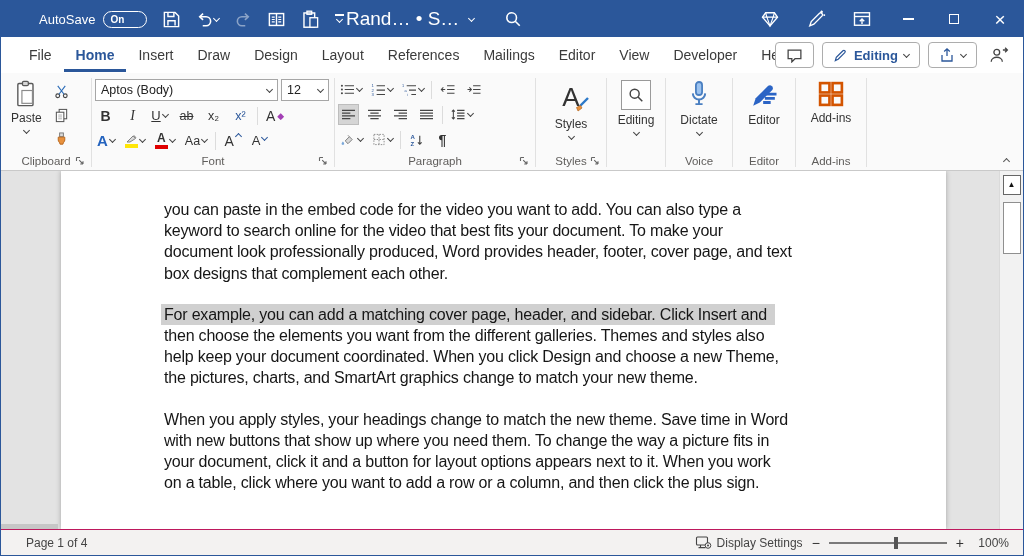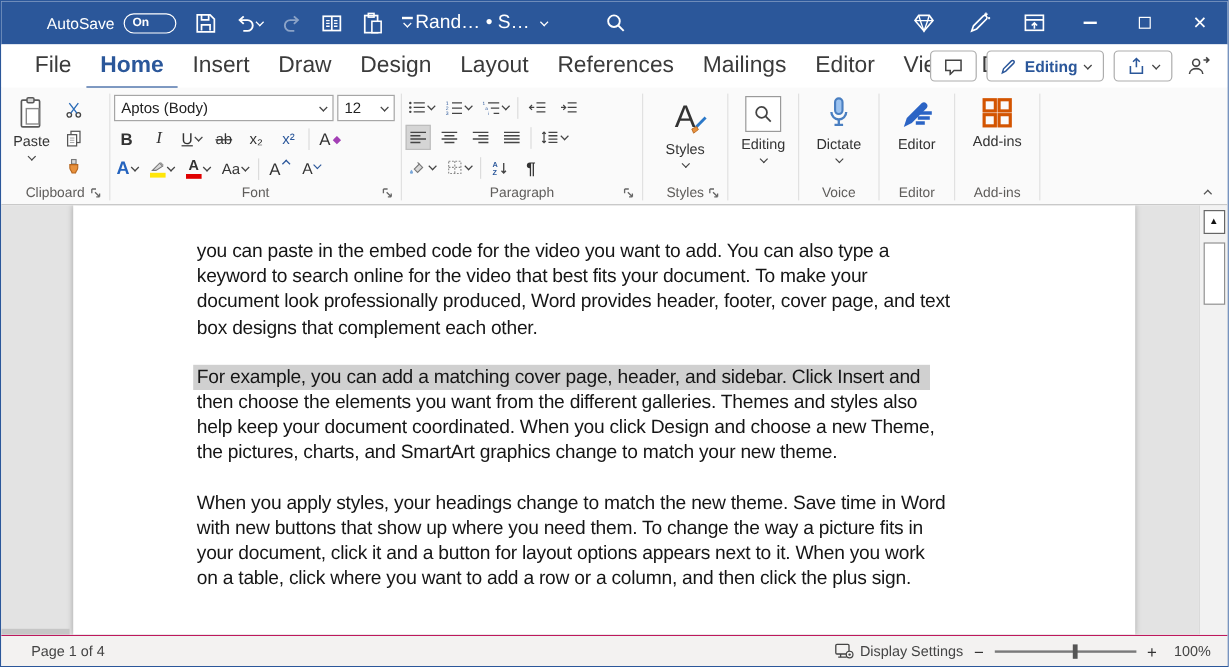--- a/index.html
+++ b/index.html
@@ -7,34 +7,34 @@
   .window { width:1024px; height:556px; display:flex; flex-direction:column; border:1px solid #2b579a; background:#fff; overflow:hidden; }
 
   
   .titlebar { height:36px; background:#2b579a; position:relative; flex:none; color:#fff; }
   .tb-left { position:absolute; left:0; top:0; height:36px; display:flex; align-items:center; gap:15px; padding-left:38px; }
   .autosave { display:flex; align-items:center; gap:8px; font-size:13px; }
   .toggle { width:44px; height:17px; border:1.6px solid #fff; border-radius:9px; display:flex; align-items:center; justify-content:space-between; padding:0 2px 0 6px;gap:24px; }
   .toggle .on-txt { font-size:10px; font-weight:bold; color:#fff; }
   .knob { width:11px; height:11px; border-radius:50%; background:#fff; }
   .qat { display:flex; align-items:center; background:transparent; border:none; cursor:default; }
-  .tb-title { position:absolute; left:345px; top:0; height:36px; display:flex; align-items:center; gap:10px; font-size:16px; }
+  .tb-title { position:absolute; left:345px; top:0; height:36px; display:flex; align-items:center; gap:10px; font-size:19px; }
   .tb-search { position:absolute; left:503px; top:9px; }
   .tb-right { position:absolute; right:0; top:0; height:36px; display:flex; align-items:center; gap:0; }
   .tb-right .wbtn { width:46px; height:36px; display:flex; align-items:center; justify-content:center; }
   .cv { display:inline-block; width:5px; height:5px; border-right:1.4px solid #444; border-bottom:1.4px solid #444; transform:rotate(45deg); margin-bottom:2px; }
   .cv.w { border-color:#fff; }
   .cv.up { transform:rotate(-135deg); margin-bottom:-2px; }
   .dim { opacity:.45; }
   .overflow-stack { display:flex; flex-direction:column; align-items:center; gap:1px; }
   .overflow-stack i { width:9px; height:1.4px; background:#fff; }
 
   
   .menubar { height:36px; background:#fff; display:flex; align-items:center; flex:none; padding-left:16px; position:relative; }
-  .tab { font-size:19px; color:#3b3b3b; padding:9px 12px 6px; border-bottom:3px solid transparent; cursor:default; }
+  .tab { font-size:14px; color:#3b3b3b; padding:9px 12px 6px; border-bottom:3px solid transparent; cursor:default; }
   .tab.active { color:#2b579a; font-weight:bold; border-bottom-color:#2b579a; }
   .mb-right { position:absolute; right:10px; top:0; height:36px; display:flex; align-items:center; gap:8px; }
   .pill { border:1px solid #adadad; border-radius:4px; height:26px; display:flex; align-items:center; gap:6px; padding:0 10px; background:#fff; }
   .pill .lbl { font-size:13px; font-weight:bold; color:#2b579a; }
 
   
   .ribbon { height:98px; background:#fafafa; border-bottom:1px solid #c9c9c9; display:flex; flex:none; position:relative; padding-top:2px; }
   .grp { display:flex; flex-direction:column; padding:2px 3px 0; position:relative; }
   .grp-label { height:18px; margin-top:auto; display:flex; align-items:center; justify-content:center; font-size:11.5px; color:#5f5d5b; position:relative; }
   .launcher { position:absolute; right:3px; bottom:4px; }

